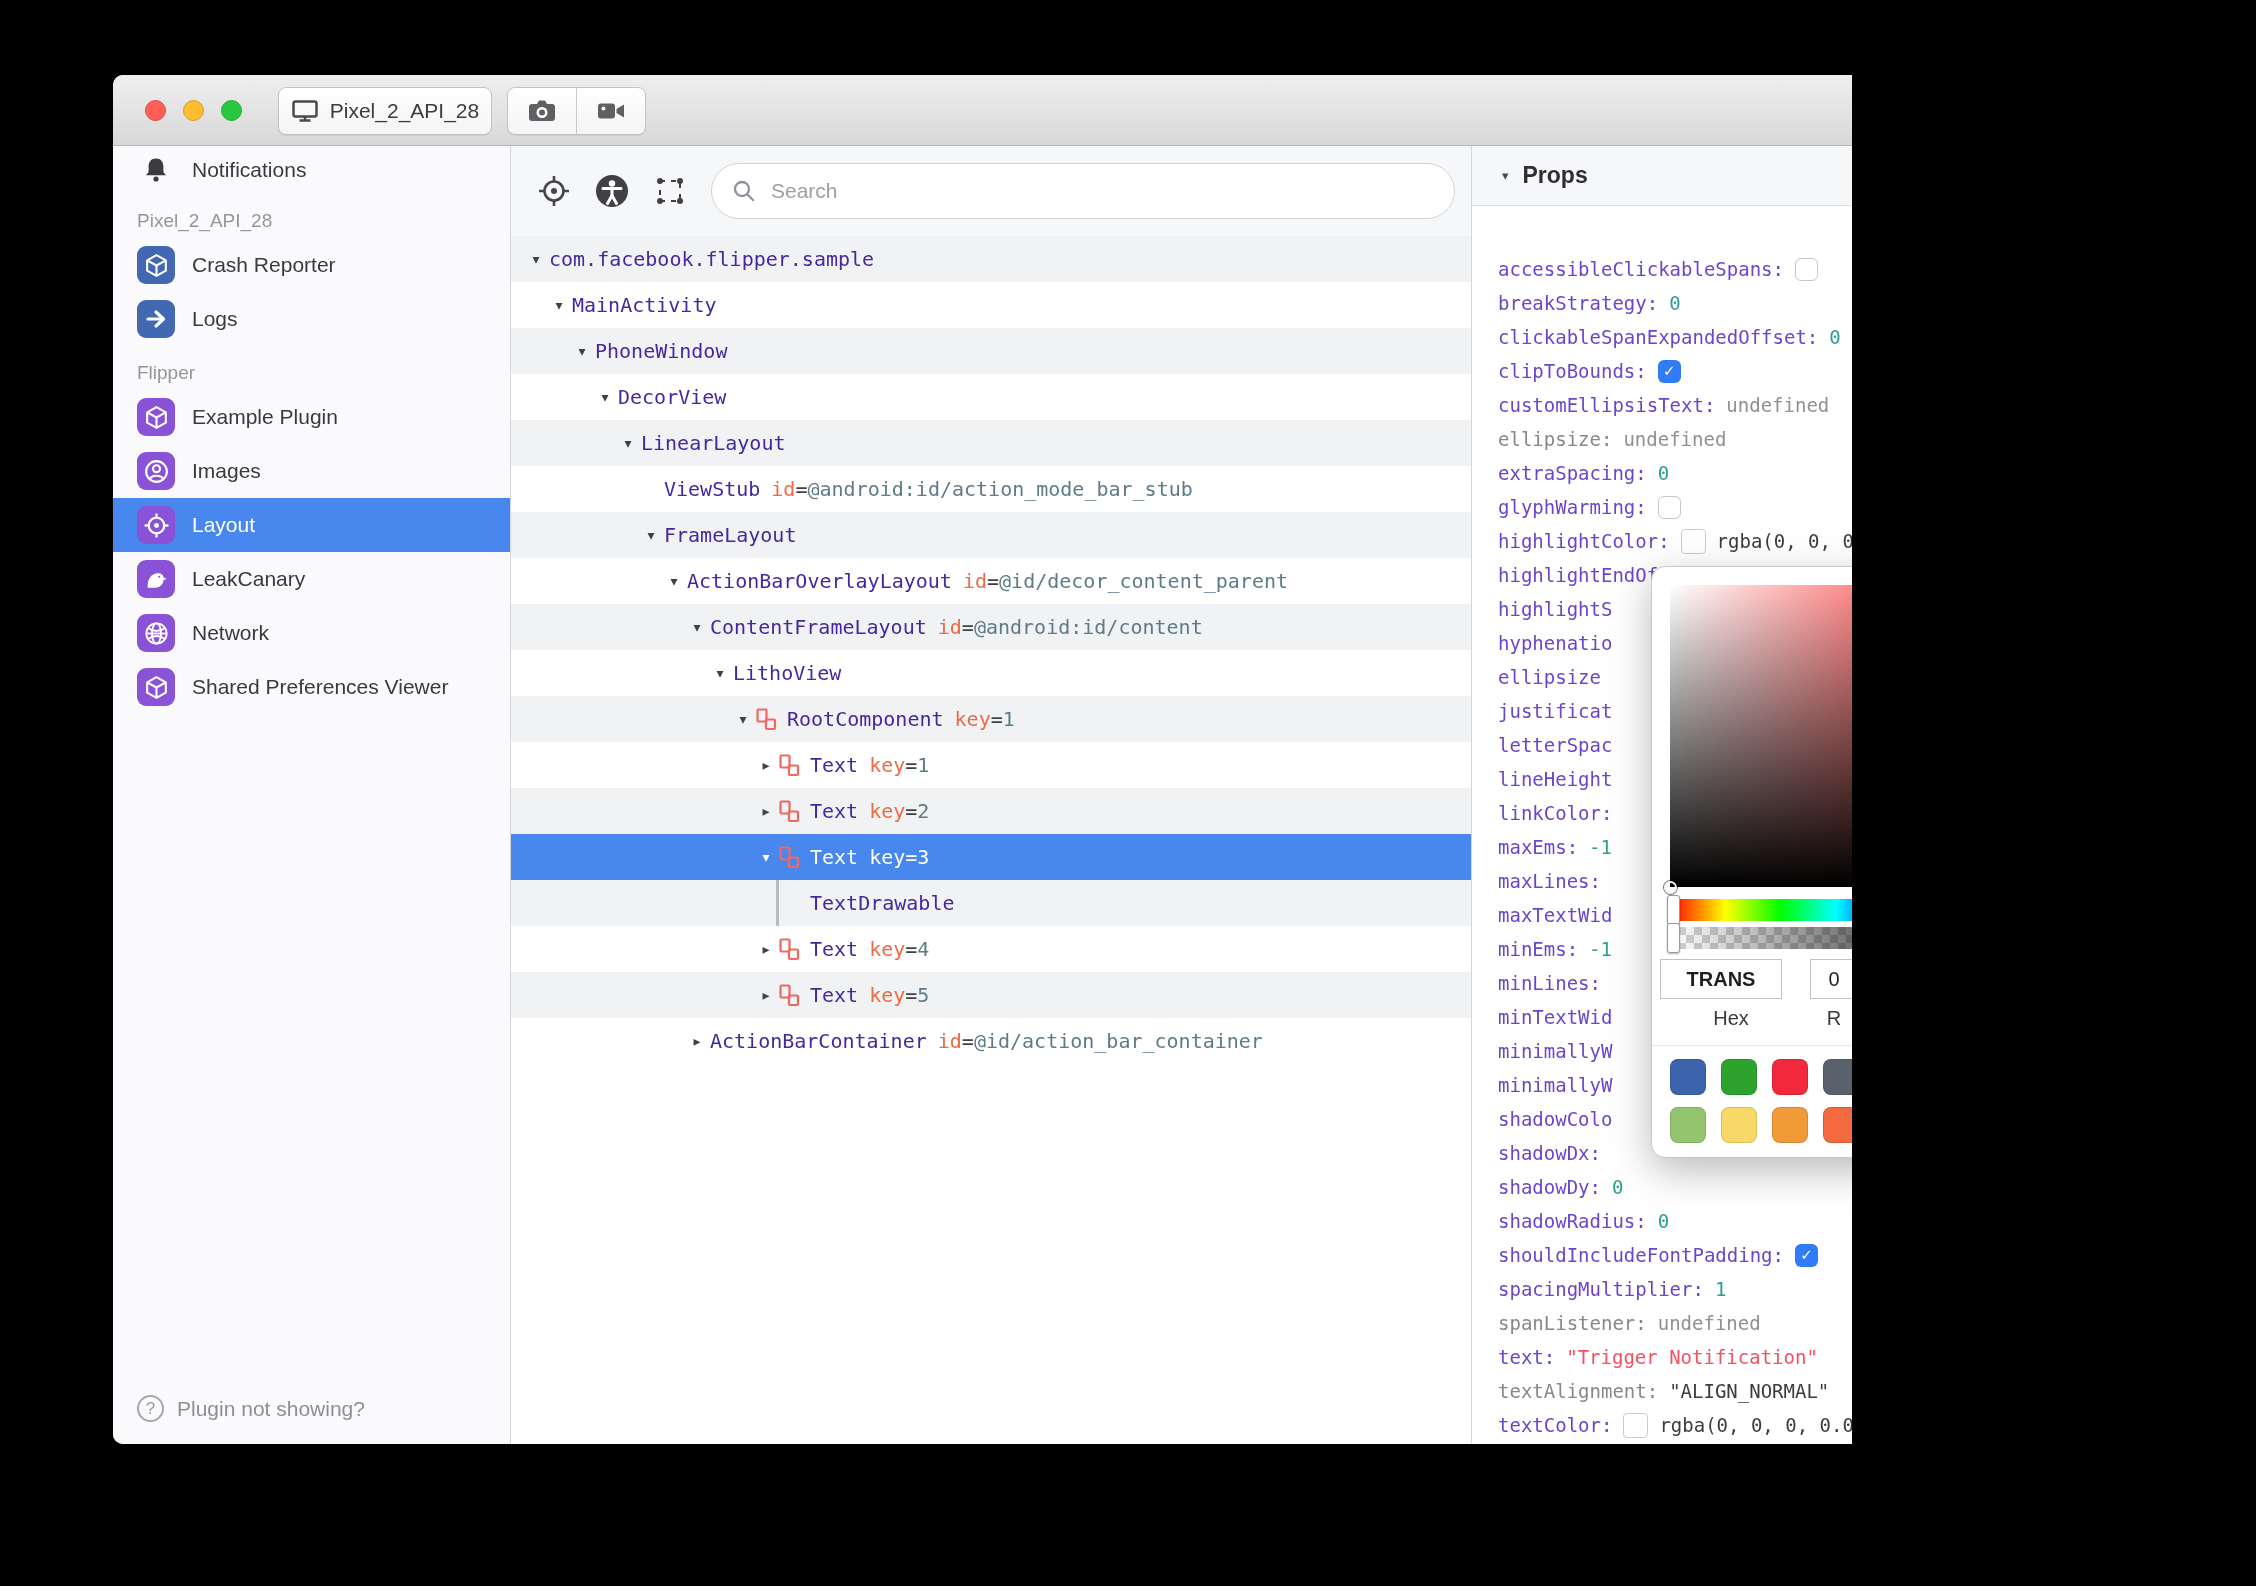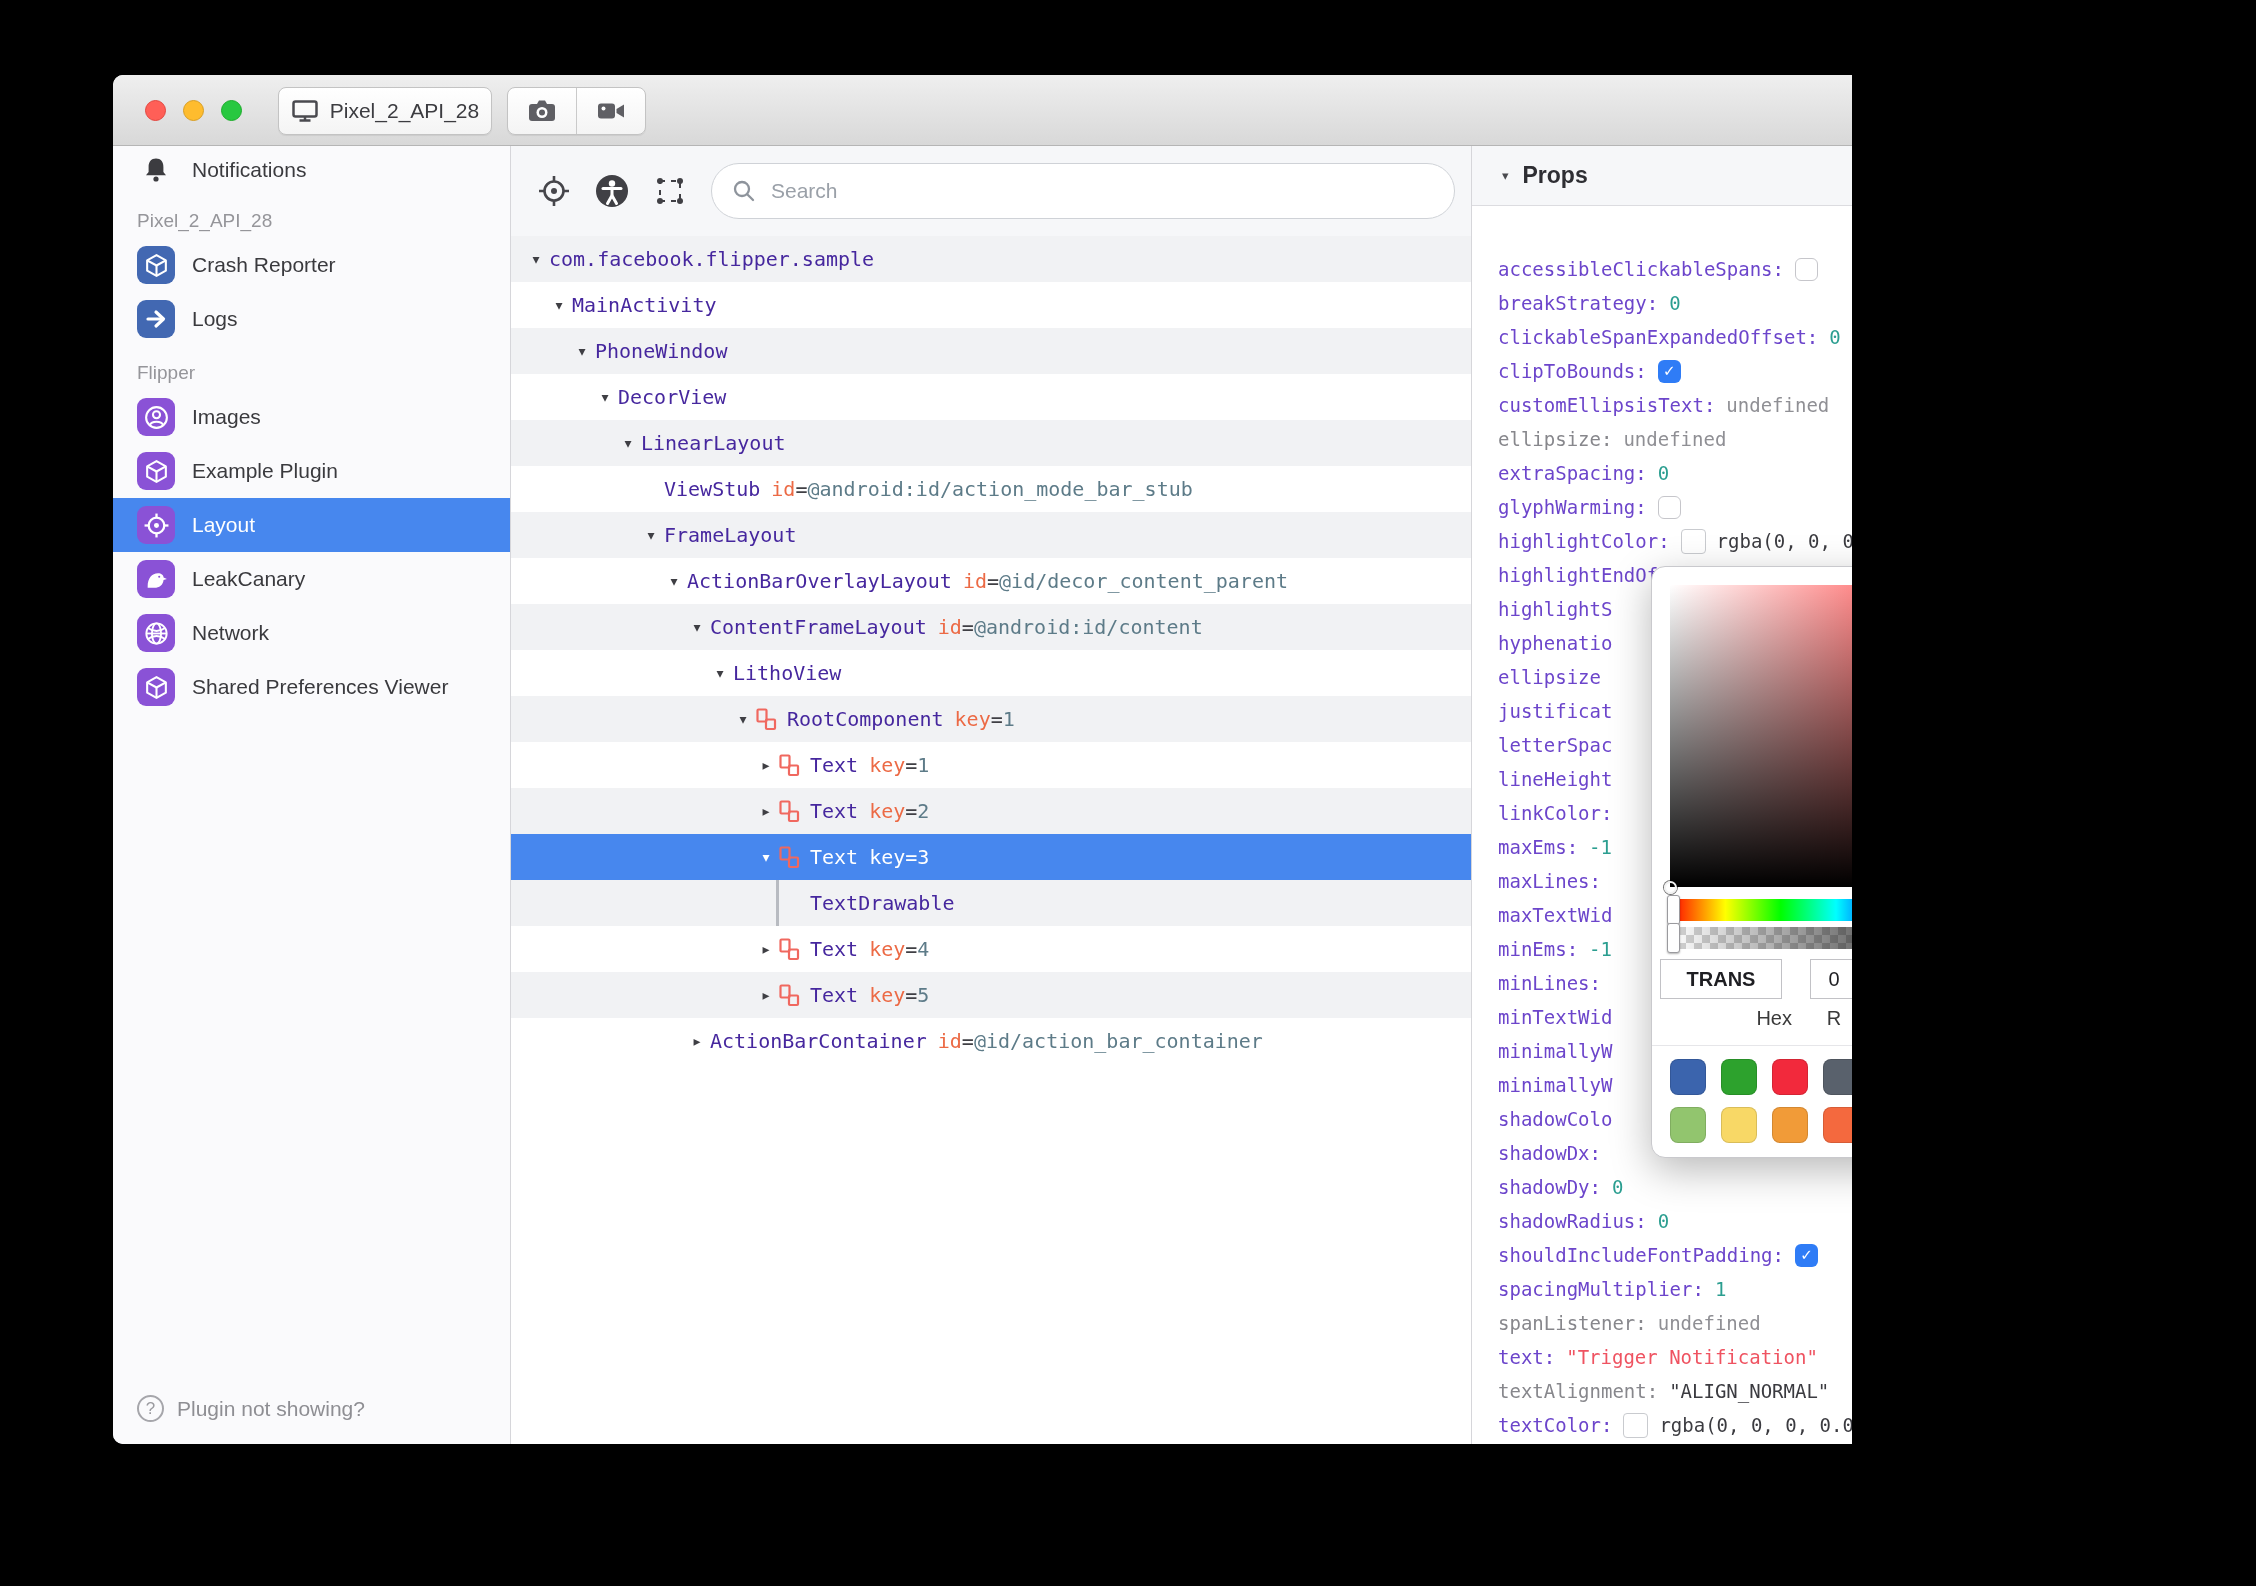--- a/index.html
+++ b/index.html
@@ -206,37 +206,37 @@
                 <svg width="26" height="26" viewBox="0 0 26 26" fill="none" stroke="#fff" stroke-width="3.2" stroke-linecap="round" stroke-linejoin="round">
                   <line x1="5" y1="13" x2="19.5" y2="13"></line>
                   <path d="M13 6 L20.5 13 L13 20"></path>
                 </svg>
               </span>
               <span>Logs</span>
             </div>
             <div class="side-section">Flipper</div>
             <div class="side-item">
               <span class="picon" style="background: rgb(138, 82, 214);">
+                <svg width="27" height="27" viewBox="0 0 26 26" fill="none" stroke="#fff" stroke-width="2" stroke-linejoin="round">
+                  <path d="M13 3 L22 8 V18 L13 23 L4 18 V8 Z"></path>
+                  <path d="M4 8 L13 13 L22 8"></path>
+                  <path d="M13 13 V23"></path>
+                </svg>
+              </span>
+              <span>Example Plugin</span>
+            </div>
+            <div class="side-item">
+              <span class="picon" style="background: rgb(138, 82, 214);">
                 <svg width="27" height="27" viewBox="0 0 26 26" fill="none" stroke="#fff" stroke-width="2">
                   <circle cx="13" cy="13" r="10"></circle>
                   <circle cx="13" cy="10.3" r="3.4"></circle>
                   <path d="M6.6 20.3 c1.6-4.2 11.2-4.2 12.8 0" stroke-linecap="round"></path>
                 </svg>
               </span>
               <span>Images</span>
-            </div>
-            <div class="side-item">
-              <span class="picon" style="background: rgb(138, 82, 214);">
-                <svg width="27" height="27" viewBox="0 0 26 26" fill="none" stroke="#fff" stroke-width="2" stroke-linejoin="round">
-                  <path d="M13 3 L22 8 V18 L13 23 L4 18 V8 Z"></path>
-                  <path d="M4 8 L13 13 L22 8"></path>
-                  <path d="M13 13 V23"></path>
-                </svg>
-              </span>
-              <span>Example Plugin</span>
             </div>
             <div class="side-item selected">
               <span class="picon" style="background: rgb(138, 82, 214);">
                 <svg width="27" height="27" viewBox="0 0 26 26" fill="none" stroke="#fff" stroke-width="2.2">
                   <circle cx="13" cy="13" r="7.5"></circle>
                   <circle cx="13" cy="13" r="2.4" fill="#fff" stroke="none"></circle>
                   <line x1="13" y1="1.5" x2="13" y2="6"></line>
                   <line x1="13" y1="20" x2="13" y2="24.5"></line>
                   <line x1="1.5" y1="13" x2="6" y2="13"></line>
                   <line x1="20" y1="13" x2="24.5" y2="13"></line>
@@ -418,21 +418,21 @@
             <div class="slider-handle"></div>
           </div>
           <div class="curswatch checker"></div>
 
           <input class="pickinput" style="left: 8px; width: 122px; font-weight: bold;" value="TRANS">
           <input class="pickinput" style="left: 158px; width: 48px;" value="0">
           <input class="pickinput" style="left: 224px; width: 48px;" value="0">
           <input class="pickinput" style="left: 290px; width: 48px;" value="0">
           <input class="pickinput" style="left: 356px; width: 48px;" value="0">
 
-          <span class="plabel" style="left:18px;width:122px;text-align:right;">Hex</span>
+          <span class="plabel" style="left:18px;width:122px;">Hex</span>
           <span class="plabel" style="left:158px;width:48px;">R</span>
           <span class="plabel" style="left:224px;width:48px;">G</span>
           <span class="plabel" style="left:290px;width:48px;">B</span>
           <span class="plabel" style="left:356px;width:48px;">A</span>
 
           <div class="pdivider"></div>
           <div class="swrow" style="top:492px;">
               <div class="sw" style="background: rgb(59, 100, 173);"></div>
               <div class="sw" style="background: rgb(45, 162, 45);"></div>
               <div class="sw" style="background: rgb(242, 41, 60);"></div>

